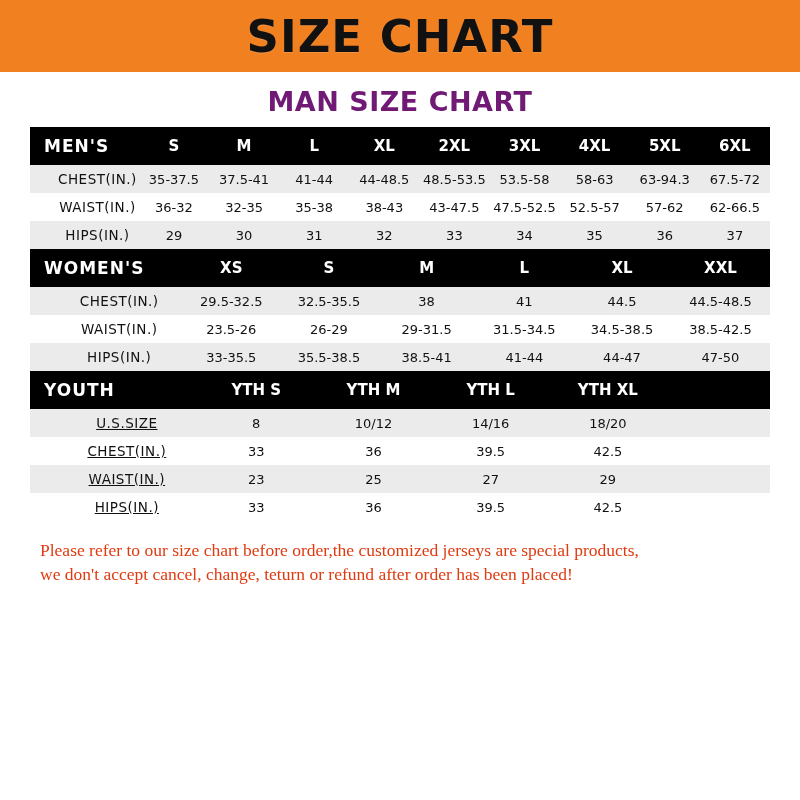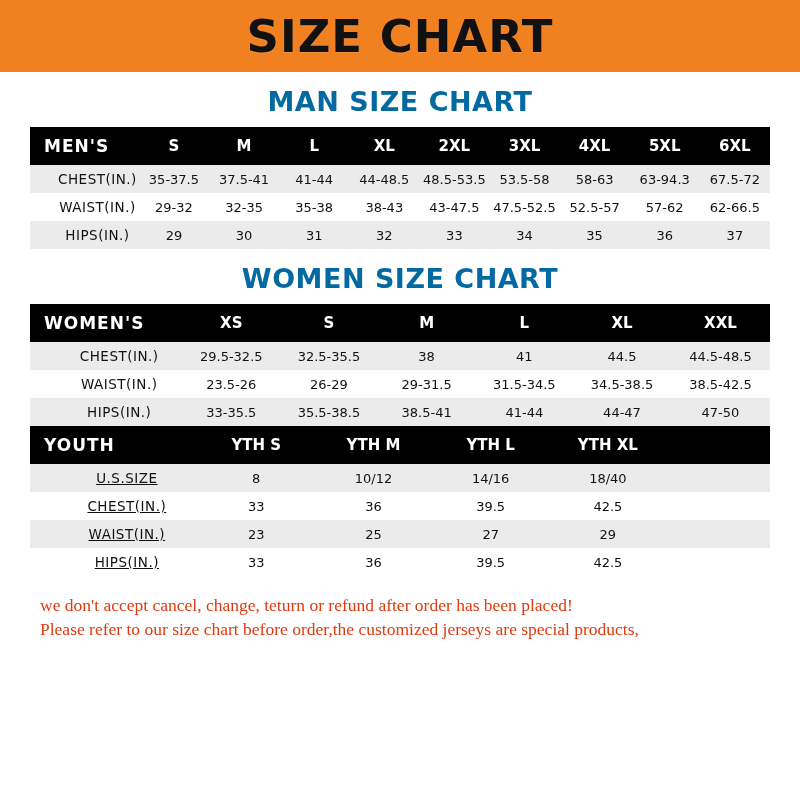--- a/index.html
+++ b/index.html
@@ -55,21 +55,21 @@
   }
   .content {
     padding: 0 30px;
     box-sizing: border-box;
   }
   .section-title {
     text-align: center;
     font-family: "DejaVu Sans", sans-serif;
     font-weight: bold;
     font-size: 27px;
-    color: #0369a1;
+    color: #701a75;
     margin: 14px 0 10px 0;
     letter-spacing: 0.5px;
   }
   table.size-table {
     width: 100%;
     border-collapse: collapse;
     table-layout: fixed;
   }
   table.size-table th,
   table.size-table td {
@@ -188,21 +188,21 @@
           <td>41-44</td>
           <td>44-48.5</td>
           <td>48.5-53.5</td>
           <td>53.5-58</td>
           <td>58-63</td>
           <td>63-94.3</td>
           <td>67.5-72</td>
         </tr>
         <tr class="white">
           <td class="row-label">WAIST(IN.)</td>
-          <td>29-32</td>
+          <td>36-32</td>
           <td>32-35</td>
           <td>35-38</td>
           <td>38-43</td>
           <td>43-47.5</td>
           <td>47.5-52.5</td>
           <td>52.5-57</td>
           <td>57-62</td>
           <td>62-66.5</td>
         </tr>
         <tr class="light">
@@ -213,21 +213,20 @@
           <td>32</td>
           <td>33</td>
           <td>34</td>
           <td>35</td>
           <td>36</td>
           <td>37</td>
         </tr>
       </tbody>
     </table>
 
-    <div class="section-title">WOMEN SIZE CHART</div>
     <table class="size-table women-table">
       <thead>
         <tr>
           <th class="label-head" style="width:20%">WOMEN'S</th>
           <th style="width:13.3%">XS</th>
           <th style="width:13.3%">S</th>
           <th style="width:13.3%">M</th>
           <th style="width:13.3%">L</th>
           <th style="width:13.3%">XL</th>
           <th style="width:13.5%">XXL</th>
@@ -274,21 +273,21 @@
           <th style="width:16%">YTH XL</th>
           <th style="width:14%"></th>
         </tr>
       </thead>
       <tbody>
         <tr class="light">
           <td class="row-label">U.S.SIZE</td>
           <td>8</td>
           <td>10/12</td>
           <td>14/16</td>
-          <td>18/40</td>
+          <td>18/20</td>
           <td></td>
         </tr>
         <tr class="white">
           <td class="row-label">CHEST(IN.)</td>
           <td>33</td>
           <td>36</td>
           <td>39.5</td>
           <td>42.5</td>
           <td></td>
         </tr>
@@ -305,20 +304,20 @@
           <td>33</td>
           <td>36</td>
           <td>39.5</td>
           <td>42.5</td>
           <td></td>
         </tr>
       </tbody>
     </table>
 
     <div class="note">
+      <span class="line">Please refer to our size chart before order,the customized jerseys are special products,</span>
       <span class="line">we don't accept cancel, change, teturn or refund after order has been placed!</span>
-      <span class="line">Please refer to our size chart before order,the customized jerseys are special products,</span>
     </div>
 
   </div>
 
   <div class="footer-strip"></div>
 </div>
 
 </body></html>

